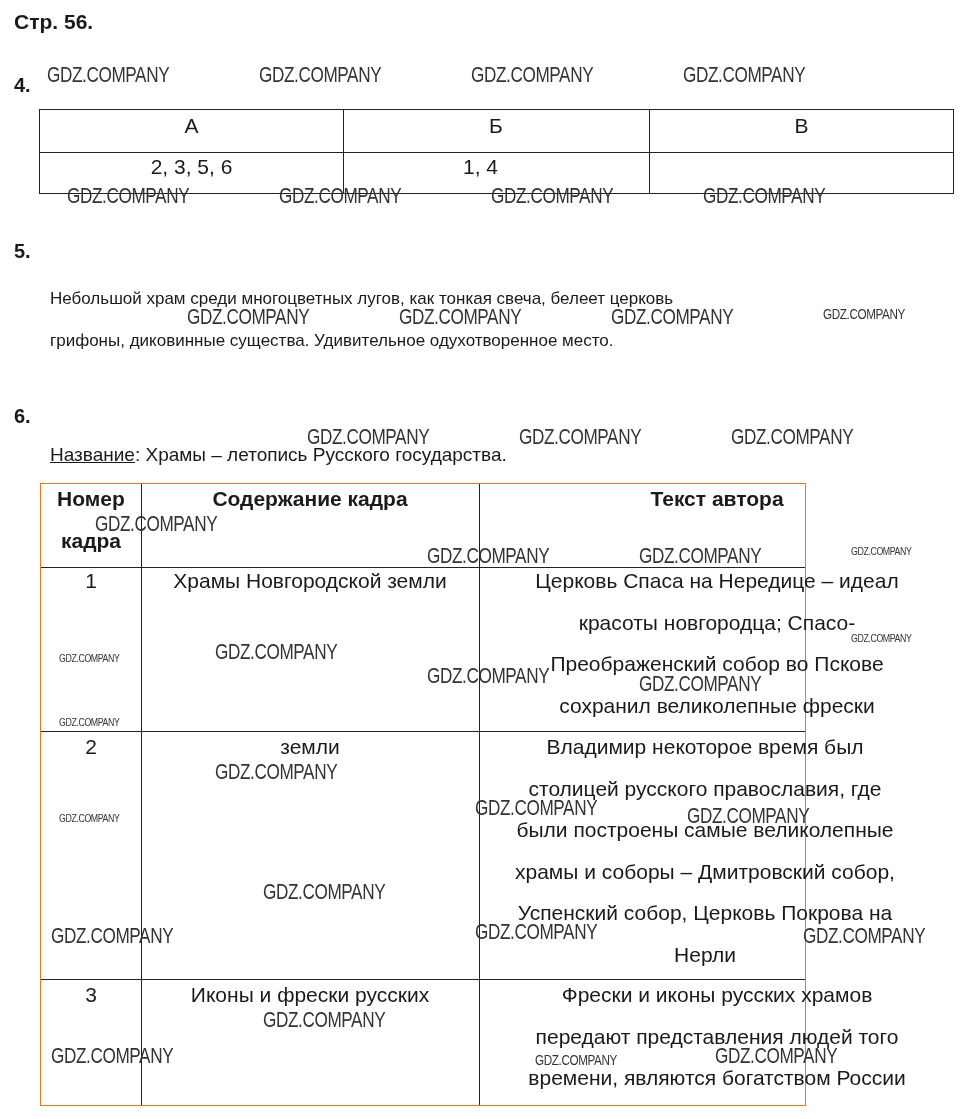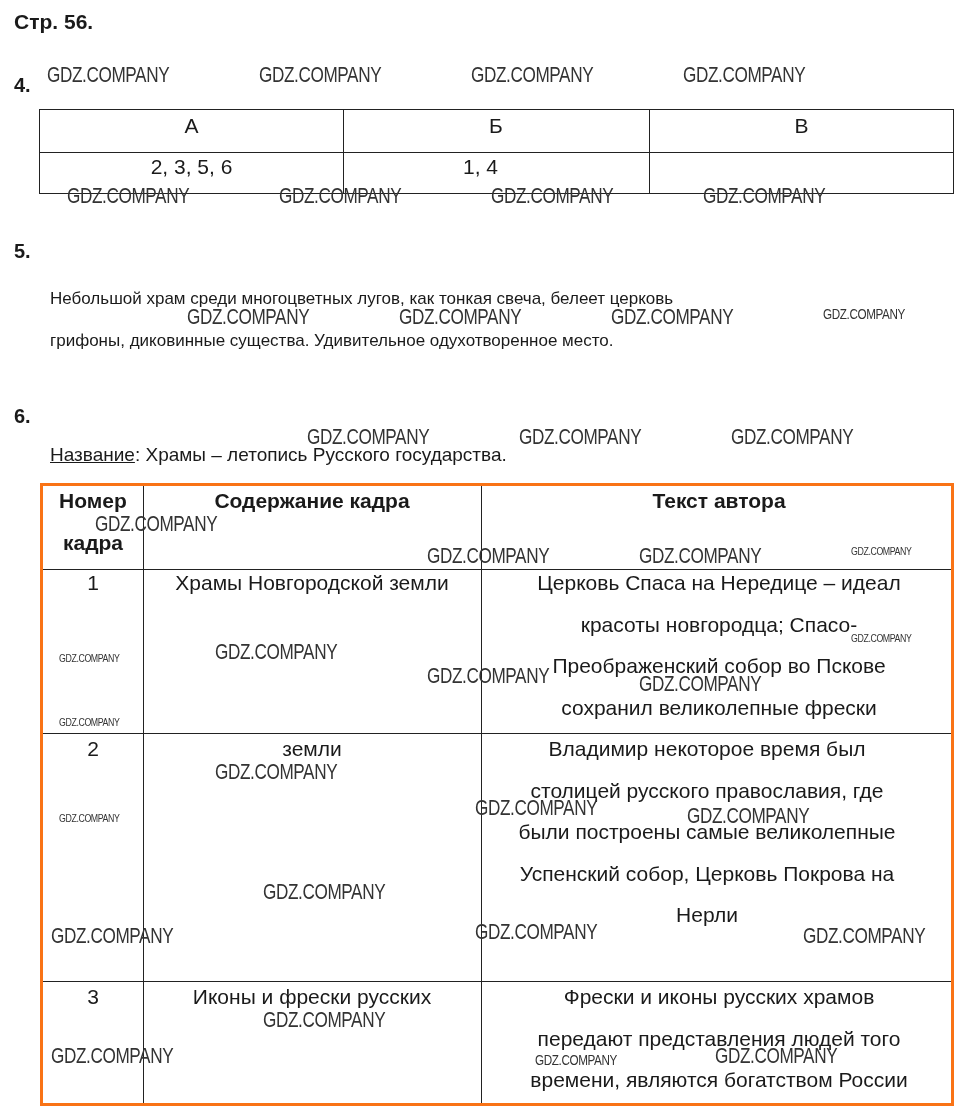--- a/index.html
+++ b/index.html
@@ -12,21 +12,21 @@
   
   .t4 { position: absolute; left: 39px; top: 109px; width: 915px; height: 85px; border: 1px solid #222; box-sizing: border-box; }
   .t4 .hline { position: absolute; left: 0; right: 0; top: 42px; border-top: 1px solid #222; }
   .t4 .vline { position: absolute; top: 0; bottom: 0; border-left: 1px solid #222; }
   .t4 .cell { position: absolute; font-size: 21px; text-align: center; }
   
   .p5 { position: absolute; left: 50px; top: 278px; width: 905px; font-size: 17px; line-height: 41.5px; }
   .p6title { position: absolute; left: 50px; top: 444px; font-size: 19px; }
   .p6title u { text-decoration: underline; }
   
-  .t6 { position: absolute; left: 40px; top: 483px; width: 914px; height: 623px; border: 3px solid #f97316; box-sizing: border-box; }
+  .t6 { position: absolute; left: 40px; top: 483px; width: 766px; height: 623px; border: 1px solid #f97316; box-sizing: border-box; }
   .t6 .vline { position: absolute; top: 0; bottom: 0; border-left: 1px solid #222; }
   .t6 .hline { position: absolute; left: 0; right: 0; border-top: 1px solid #222; }
   .t6 .txt { position: absolute; font-size: 21px; text-align: center; line-height: 41.5px; }
   .t6 .hdr { font-weight: bold; }
 </style>
 </head>
 <body>
 
 <div class="abs page-title">Стр. 56.</div>
 
@@ -78,20 +78,21 @@
   </div>
 
   <div class="txt" style="left:0; width:100px; top:242px;">2</div>
   <div class="txt" style="left:100px; width:338px; top:242px;">
     <div>земли</div>
   </div>
   <div class="txt" style="left:426px; width:476px; top:242px;">
     <div>Владимир некоторое время был</div>
     <div>столицей русского православия, где</div>
     <div>были построены самые великолепные</div>
+    <div>храмы и соборы – Дмитровский собор,</div>
     <div>Успенский собор, Церковь Покрова на</div>
     <div>Нерли</div>
   </div>
 
   <div class="txt" style="left:0; width:100px; top:490px;">3</div>
   <div class="txt" style="left:100px; width:338px; top:490px;">
     <div>Иконы и фрески русских</div>
   </div>
   <div class="txt" style="left:438px; width:476px; top:490px;">
     <div>Фрески и иконы русских храмов</div>

